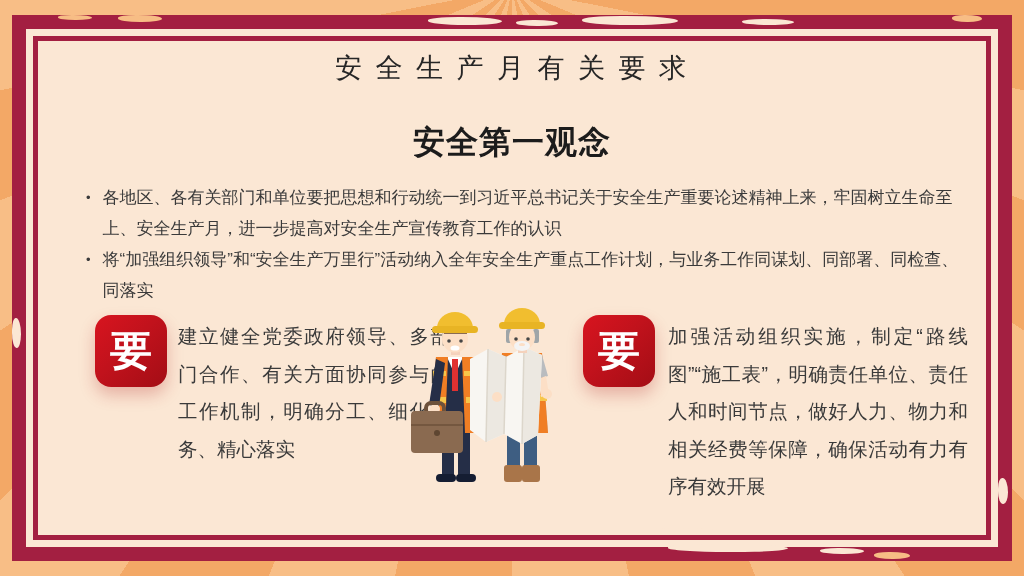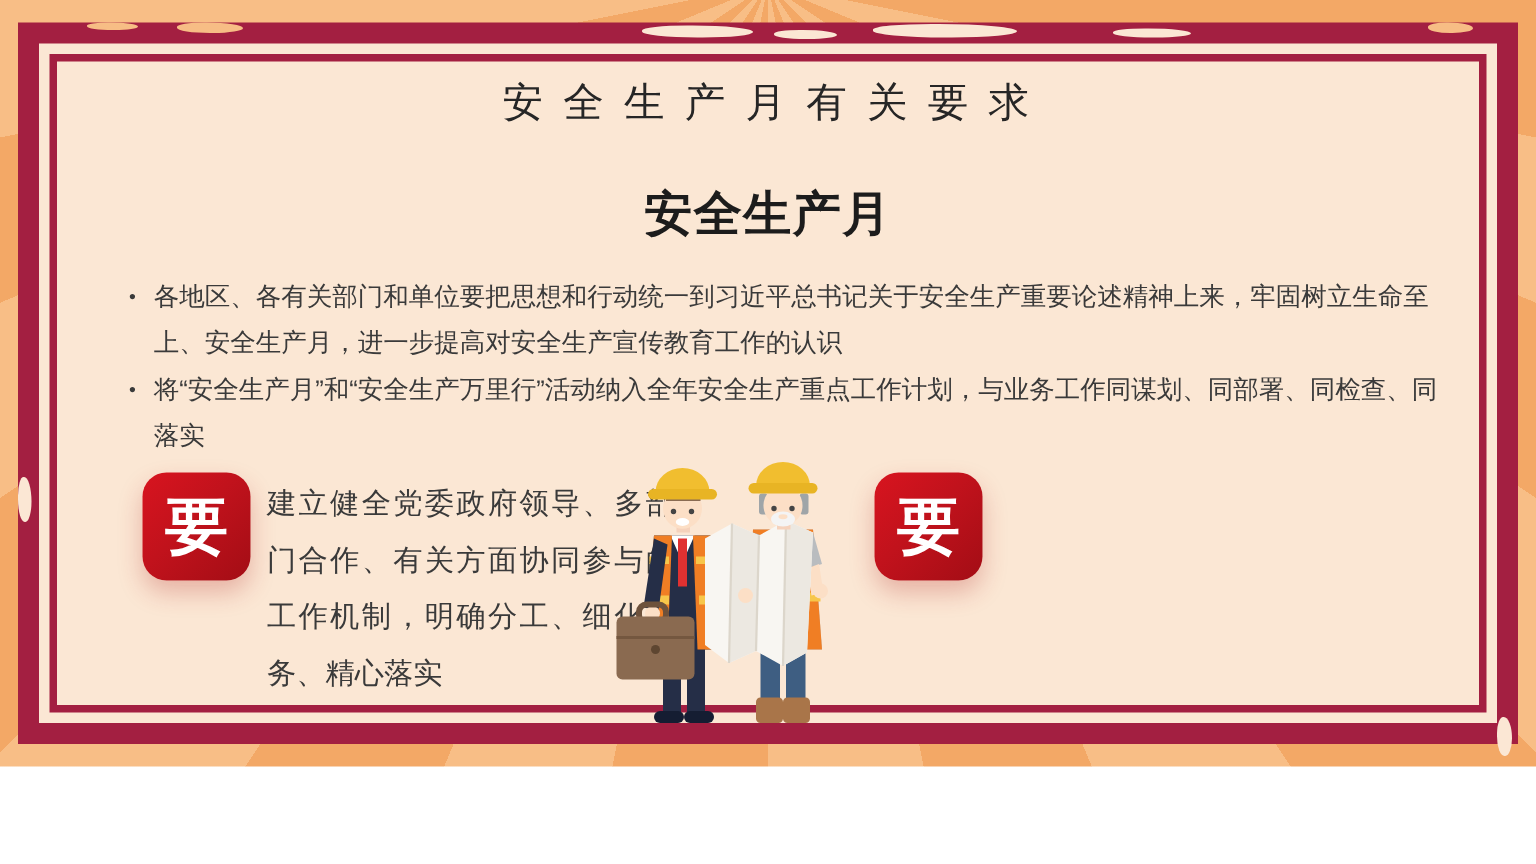--- a/index.html
+++ b/index.html
@@ -1,20 +1,20 @@
 <!DOCTYPE html>
 <html><head>
 <meta charset="utf-8">
 <style>
   * { margin:0; padding:0; box-sizing:border-box; }
   html,body { width:1024px; height:576px; }
   body { font-family:"Liberation Sans","DejaVu Sans",sans-serif; }
 
   .stage {
-    position:relative; width:1024px; height:511px; overflow:hidden;
+    position:relative; width:1024px; height:576px; overflow:hidden;
     background: repeating-conic-gradient(from 0deg at 50% -2%,
       #F3A866 0deg 11.25deg, #F8BE86 11.25deg 22.5deg);
   }
 
   
   .frame { position:absolute; left:12px; top:15px; right:12px; bottom:15px;
            background:#A31F41; }
   .frame-band { position:absolute; inset:14px; background:#FBE7D4; }
   .frame-line { position:absolute; inset:7px; border:5px solid #A31F41;
                 background:#FBE7D4; }
@@ -77,37 +77,38 @@
   <div class="speck cream" style="left:12px; top:318px; width:9px; height:30px;"></div>
   <div class="speck cream" style="left:636px; top:528px; width:86px; height:6px;"></div>
   <div class="speck cream" style="left:668px; top:544px; width:120px; height:8px;"></div>
   <div class="speck cream" style="left:820px; top:548px; width:44px; height:6px;"></div>
   <div class="speck cream" style="left:998px; top:478px; width:10px; height:26px;"></div>
   <div class="speck orange" style="left:874px; top:552px; width:36px; height:7px;"></div>
 
   <div class="content">
 
     <h1 class="title">安 全 生 产 月 有 关 要 求</h1>
-    <h2 class="section-heading">安全生产月</h2>
+    <h2 class="section-heading">安全第一观念</h2>
 
     <ul class="bullets">
       <li>
         <span class="dot">•</span>
         <span>各地区、各有关部门和单位要把思想和行动统一到习近平总书记关于安全生产重要论述精神上来，牢固树立生命至上、安全生产月，进一步提高对安全生产宣传教育工作的认识</span>
       </li>
       <li>
         <span class="dot">•</span>
-        <span>将“安全生产月”和“安全生产万里行”活动纳入全年安全生产重点工作计划，与业务工作同谋划、同部署、同检查、同落实</span>
+        <span>将“加强组织领导”和“安全生产万里行”活动纳入全年安全生产重点工作计划，与业务工作同谋划、同部署、同检查、同落实</span>
       </li>
     </ul>
 
     <div class="point badge point-left-badge">要</div>
     <p class="point point-text point-left-text">建立健全党委政府领导、多部门合作、有关方面协同参与的工作机制，明确分工、细化任务、精心落实</p>
 
     <div class="point badge point-right-badge">要</div>
+    <p class="point point-text point-right-text">加强活动组织实施，制定“路线图”“施工表”，明确责任单位、责任人和时间节点，做好人力、物力和相关经费等保障，确保活动有力有序有效开展</p>
 
     <svg class="workers" viewBox="0 0 175 198" aria-hidden="true">
 
       <g>
 
         <rect x="42" y="132" width="12" height="48" fill="#252E47"></rect>
         <rect x="58" y="132" width="12" height="48" fill="#252E47"></rect>
         <rect x="36" y="177" width="20" height="8" rx="4" fill="#151D32"></rect>
         <rect x="56" y="177" width="20" height="8" rx="4" fill="#151D32"></rect>
 

